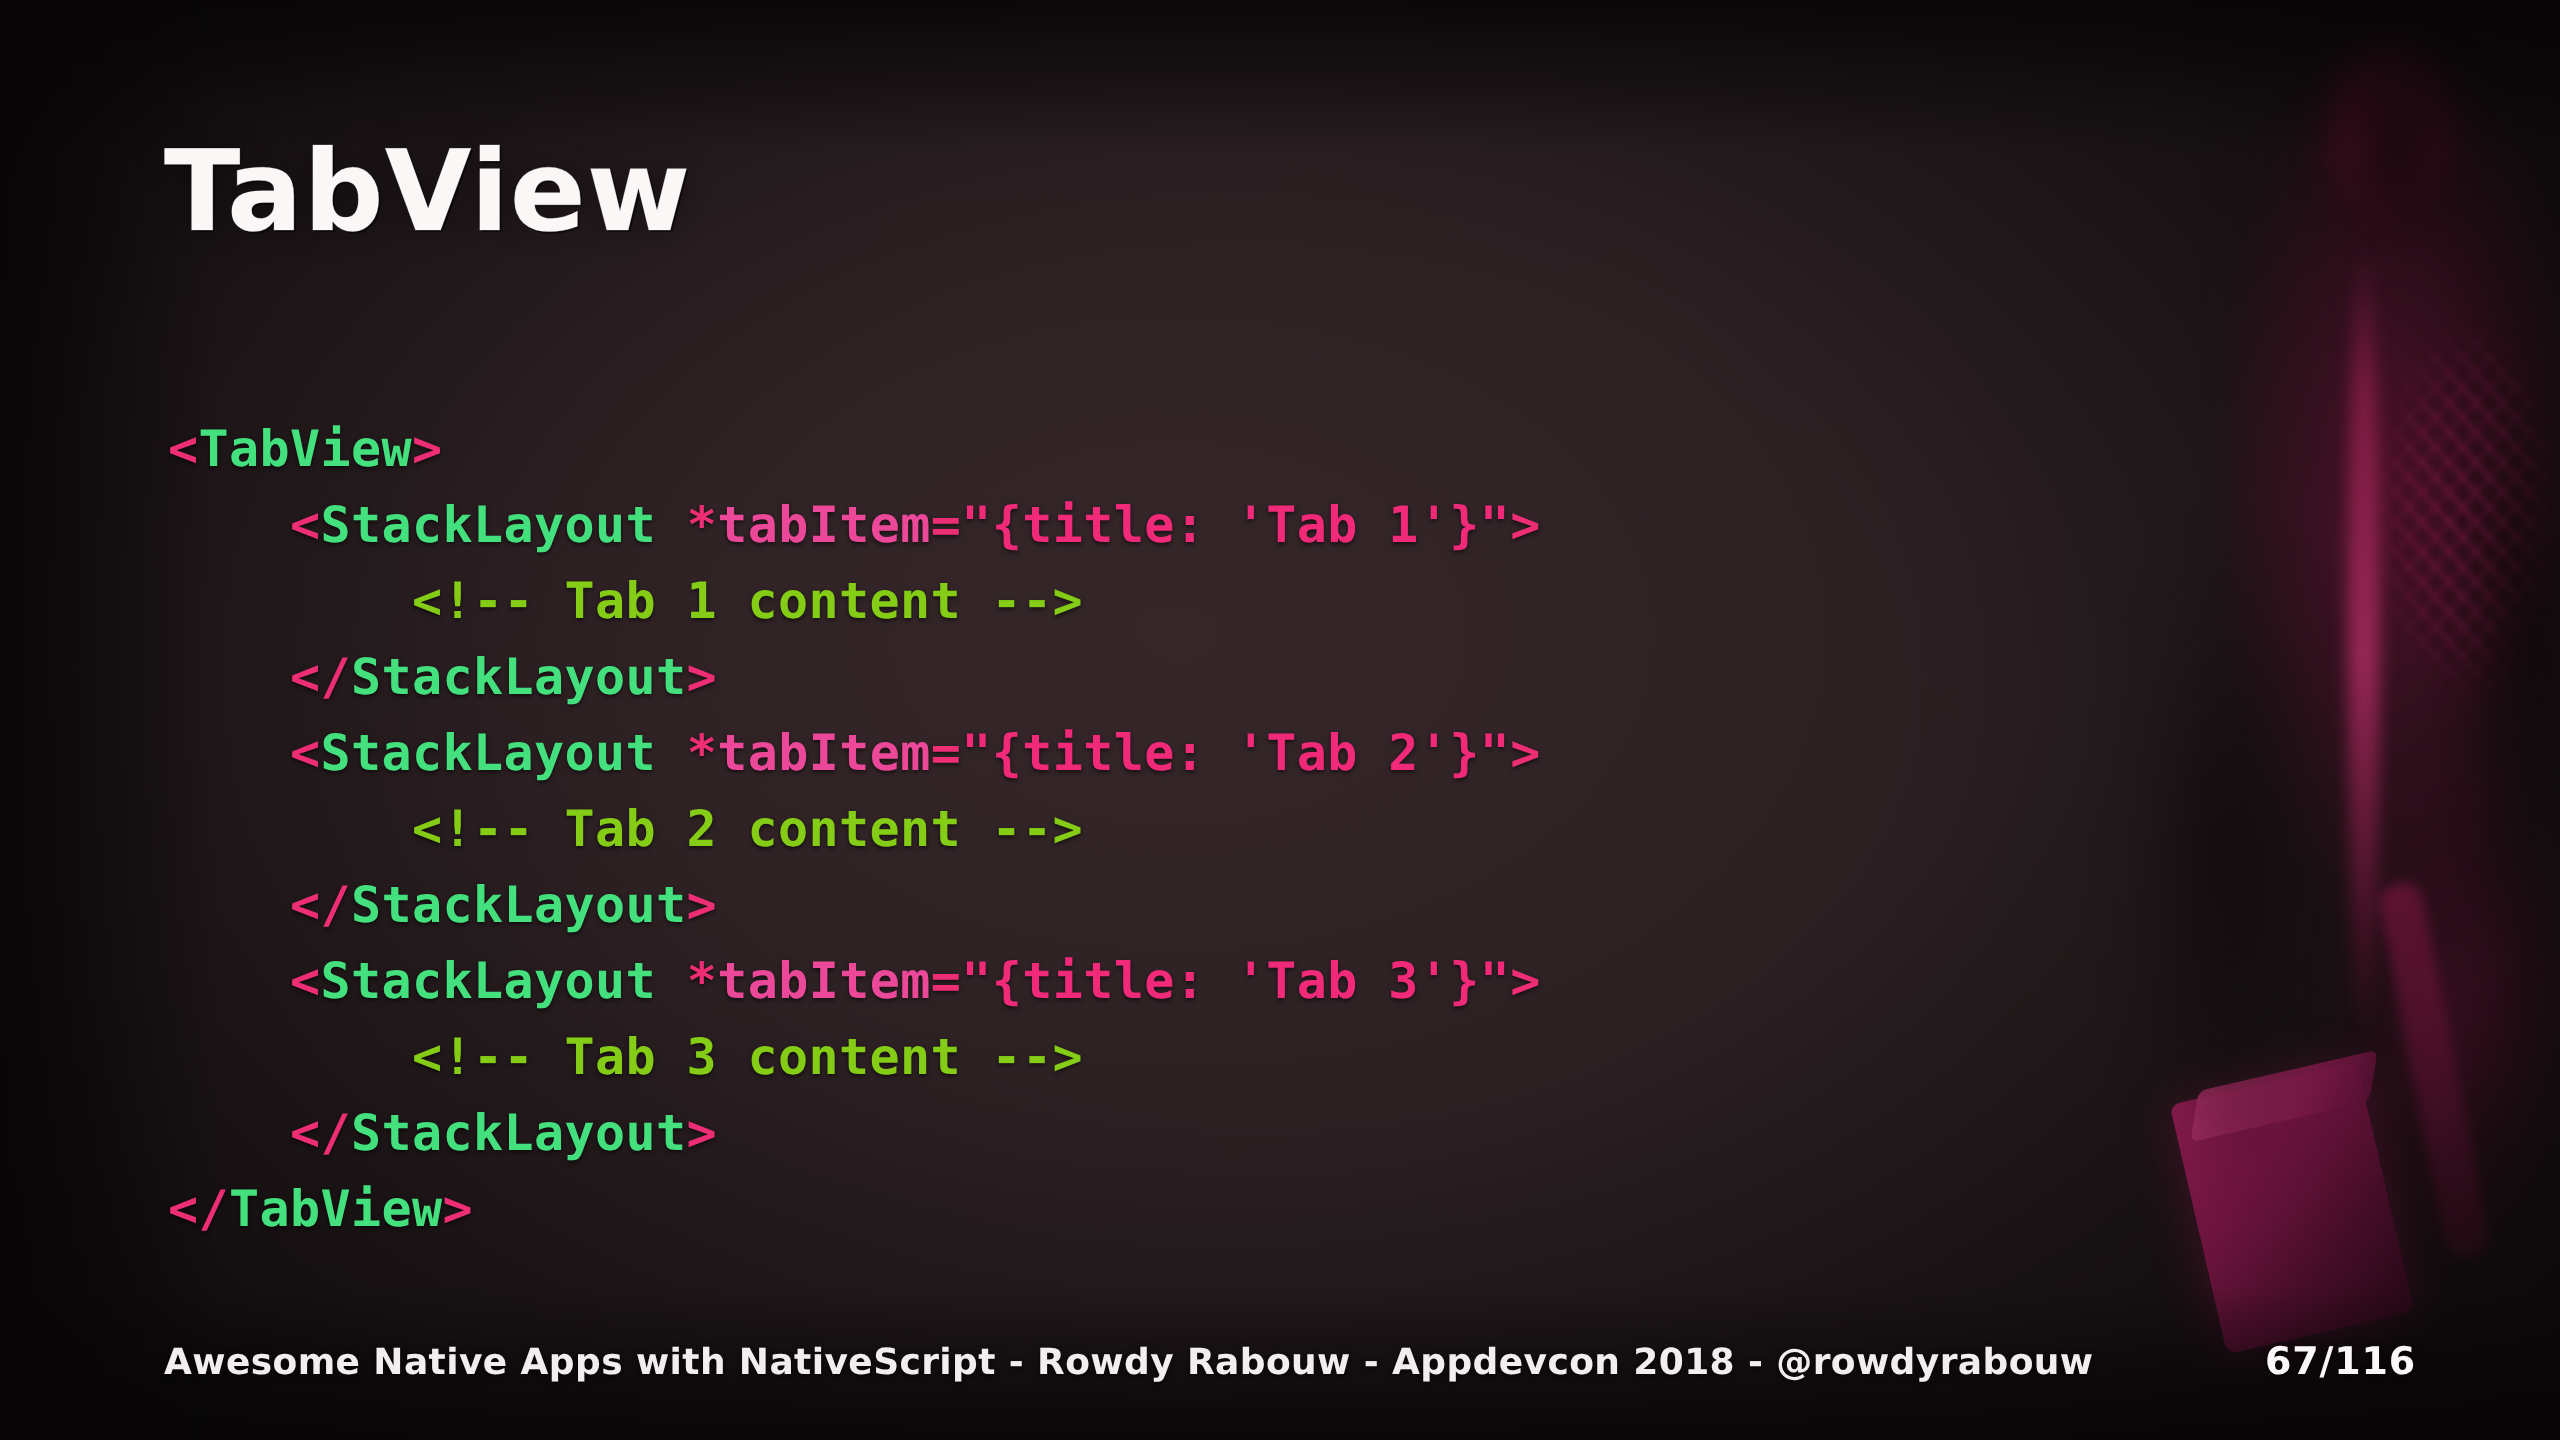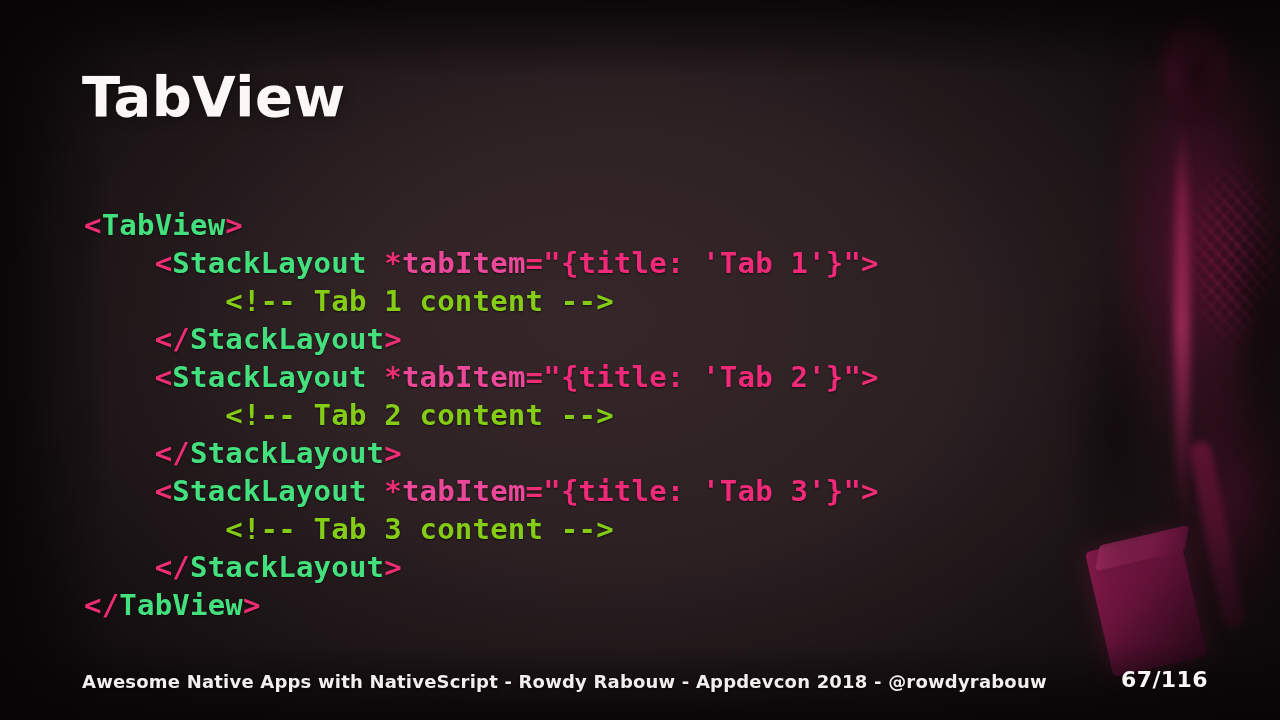--- a/index.html
+++ b/index.html
@@ -169,21 +169,21 @@
     letter-spacing: 0.5px;
     color: #fbf7f6;
     text-shadow: 1px 1px 0 rgba(0,0,0,0.55), 0 0 14px rgba(0,0,0,0.35);
     -webkit-text-stroke: 0.4px rgba(255,255,255,0.28);
   }
 
   .code-block {
     position: absolute;
     left: 84px; top: 206px;
     font-family: "DejaVu Sans Mono", monospace;
-    font-size: 29px;
+    font-size: 25px;
     line-height: 38px;
     font-weight: 700;
     white-space: pre;
     letter-spacing: 0.2px;
     text-shadow: 0 1px 2px rgba(0,0,0,0.6);
   }
   .code-line { height: 38px; }
 
   .tok-punct   { color: #ed2e74; }
   .tok-tag     { color: #44e07e; }
@@ -201,21 +201,21 @@
     font-weight: 600;
     color: #f2eeee;
     letter-spacing: 0.2px;
     text-shadow: 0 1px 3px rgba(0,0,0,0.7);
   }
 
   .page-number {
     position: absolute;
     right: 72px; bottom: 28px;
     font-family: "DejaVu Sans", sans-serif;
-    font-size: 22px;
+    font-size: 19px;
     font-weight: 700;
     color: #fbf7f6;
     letter-spacing: 0.4px;
     text-shadow: 0 1px 3px rgba(0,0,0,0.75);
   }
 </style>
 </head>
 <body>
 
 <div id="slide">

